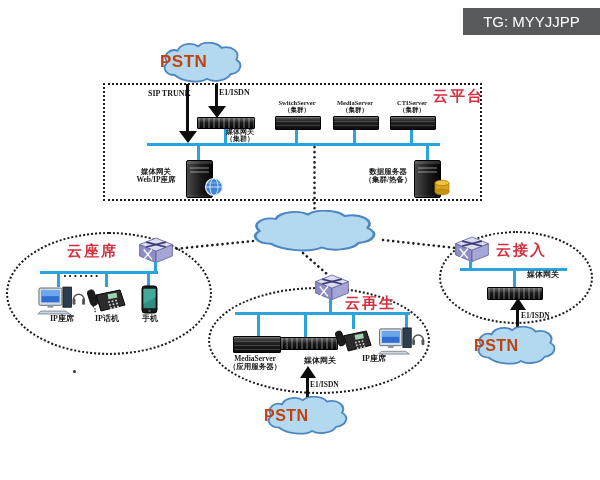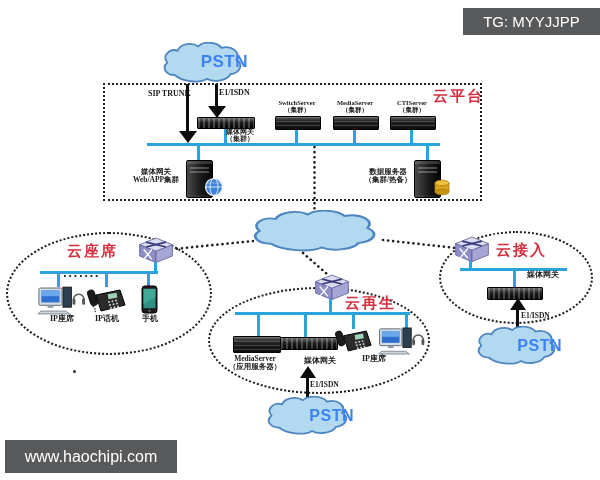--- a/index.html
+++ b/index.html
@@ -17,21 +17,21 @@
   .dot-ellipse{position:absolute;border:2.5px dotted #1c1c1c;border-radius:50%;}
   
   .lbl{position:absolute;font-family:"Liberation Serif",serif;font-weight:bold;color:#1a1a1a;
        text-align:center;white-space:nowrap;line-height:1.05;}
   .red-title{position:absolute;font-weight:bold;color:#d2303e;white-space:nowrap;
              font-family:"DejaVu Sans",sans-serif;}
   
   .cloud-wrap{position:absolute;}
   .cloud-wrap svg{position:absolute;left:0;top:0;width:100%;height:100%;}
   .cloud-label{position:absolute;left:0;right:0;top:50%;transform:translateY(-58%);
-               text-align:right;font-weight:bold;color:#3b82f6;letter-spacing:.5px;}
+               text-align:left;font-weight:bold;color:#c2410c;letter-spacing:.5px;}
   
   .rack{position:absolute;border:1px solid #000;border-radius:1px;
         background-image:repeating-linear-gradient(180deg,rgba(255,255,255,.18) 0 1px,rgba(255,255,255,0) 1px 4px),
                          linear-gradient(180deg,#5a5a5a 0%,#232323 35%,#0c0c0c 100%);}
   .gateway{position:absolute;border:1px solid #000;border-radius:1px;
         background-image:repeating-linear-gradient(90deg,rgba(255,255,255,.22) 0 2px,rgba(255,255,255,0) 2px 5px),
                          linear-gradient(180deg,#6a6a6a 0%,#1d1d1d 45%,#060606 100%);}
   .tower{position:absolute;border:1px solid #000;border-radius:2px;
         background:linear-gradient(90deg,#4a4a4a 0%,#1a1a1a 55%,#050505 100%);
         box-shadow:inset 0 3px 0 rgba(255,255,255,.15), inset 0 -2px 0 rgba(255,255,255,.05);}
@@ -93,21 +93,21 @@
   <div class="rack" style="left:333px;top:116px;width:44px;height:12px;"></div>
 
   <div class="lbl" style="left:382px;top:100px;width:60px;font-size:6.5px;">
     <div>CTIServer</div>
     <div>（集群）</div>
   </div>
   <div class="rack" style="left:390px;top:116px;width:44px;height:12px;"></div>
 
   <div class="lbl" style="left:127px;top:168px;width:58px;font-size:7.5px;">
     <div>媒体网关</div>
-    <div>Web/APP集群</div>
+    <div>Web/IP座席</div>
   </div>
   <div class="tower" style="left:186px;top:160px;width:25px;height:36px;">
       <i style="top:6px;"></i>
       <i style="top:10px;"></i>
     </div>
   <svg class="abs" style="left:204px;top:177px;" width="20" height="20" viewBox="0 0 20 20">
     <circle cx="10" cy="10" r="8.5" fill="#3f83d6" stroke="#e8f1fb" stroke-width="1.2"></circle>
     <ellipse cx="10" cy="10" rx="4" ry="8.5" fill="none" stroke="rgba(255,255,255,.75)" stroke-width="1"></ellipse>
     <line x1="1.5" y1="10" x2="18.5" y2="10" stroke="rgba(255,255,255,.75)" stroke-width="1"></line>
     <line x1="2.5" y1="6" x2="17.5" y2="6" stroke="rgba(255,255,255,.5)" stroke-width=".8"></line>
@@ -296,17 +296,14 @@
   <div class="cloud-wrap" style="left:474px;top:326px;width:88px;height:42px;">
     <svg viewBox="0 0 120 60" preserveAspectRatio="none">
       <path d="M20,45 C8,45 2,35 10,28 C2,18 14,8 24,12 C28,2 44,0 52,6 C60,-2 78,0 84,8 C98,4 110,14 104,24 C114,30 110,42 96,44 C92,52 74,56 64,50 C54,57 30,54 20,45 Z" fill="#b3d9f0" stroke="#4d86c0" stroke-width="2.5" stroke-linejoin="round"></path>
     </svg>
     <div class="cloud-label" style="font-size:16px;">PSTN</div>
   </div>
 
   <div class="plate" style="left:463px;top:8px;width:137px;height:27px;font-size:15px;">
     <span>TG: MYYJJPP</span>
   </div>
-  <div class="plate" style="left:5px;top:440px;width:172px;height:33px;font-size:16px;">
-    <span>www.haochipi.com</span>
-  </div>
 
 </div>
 
 </body></html>

